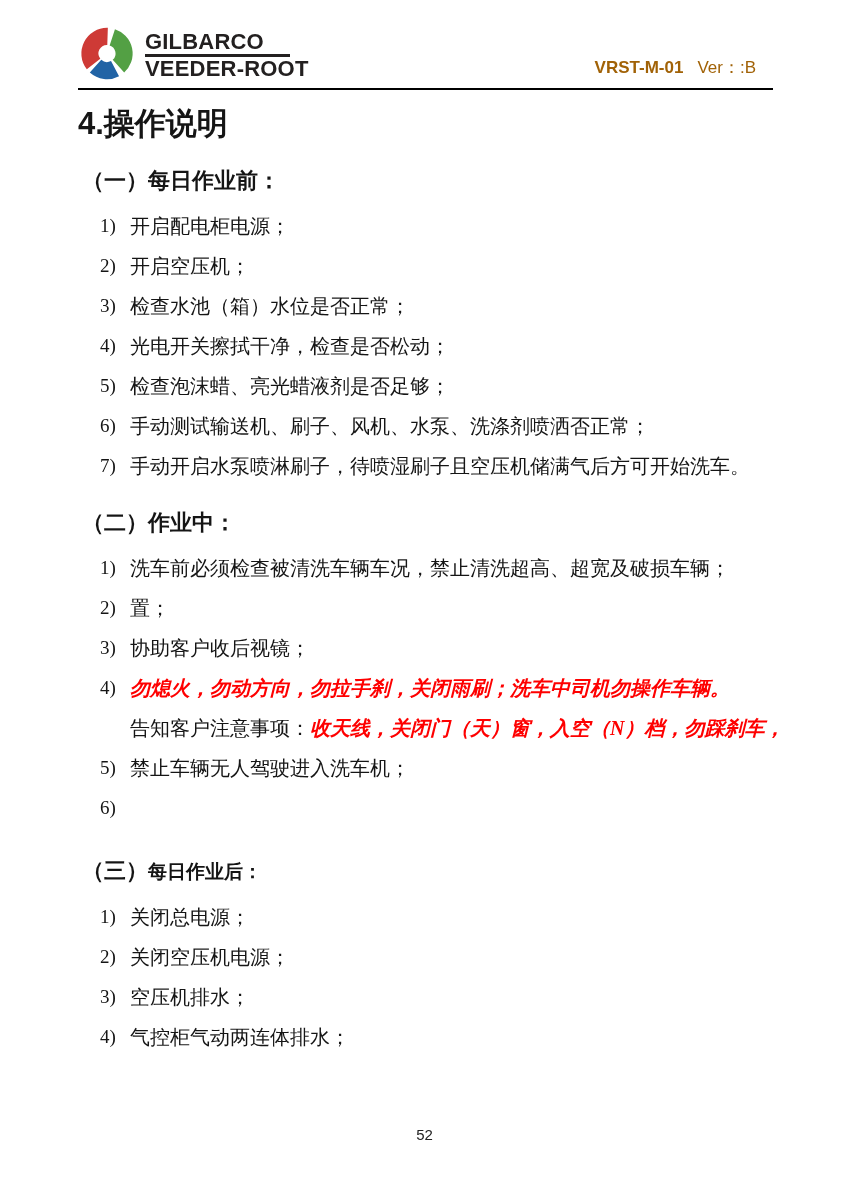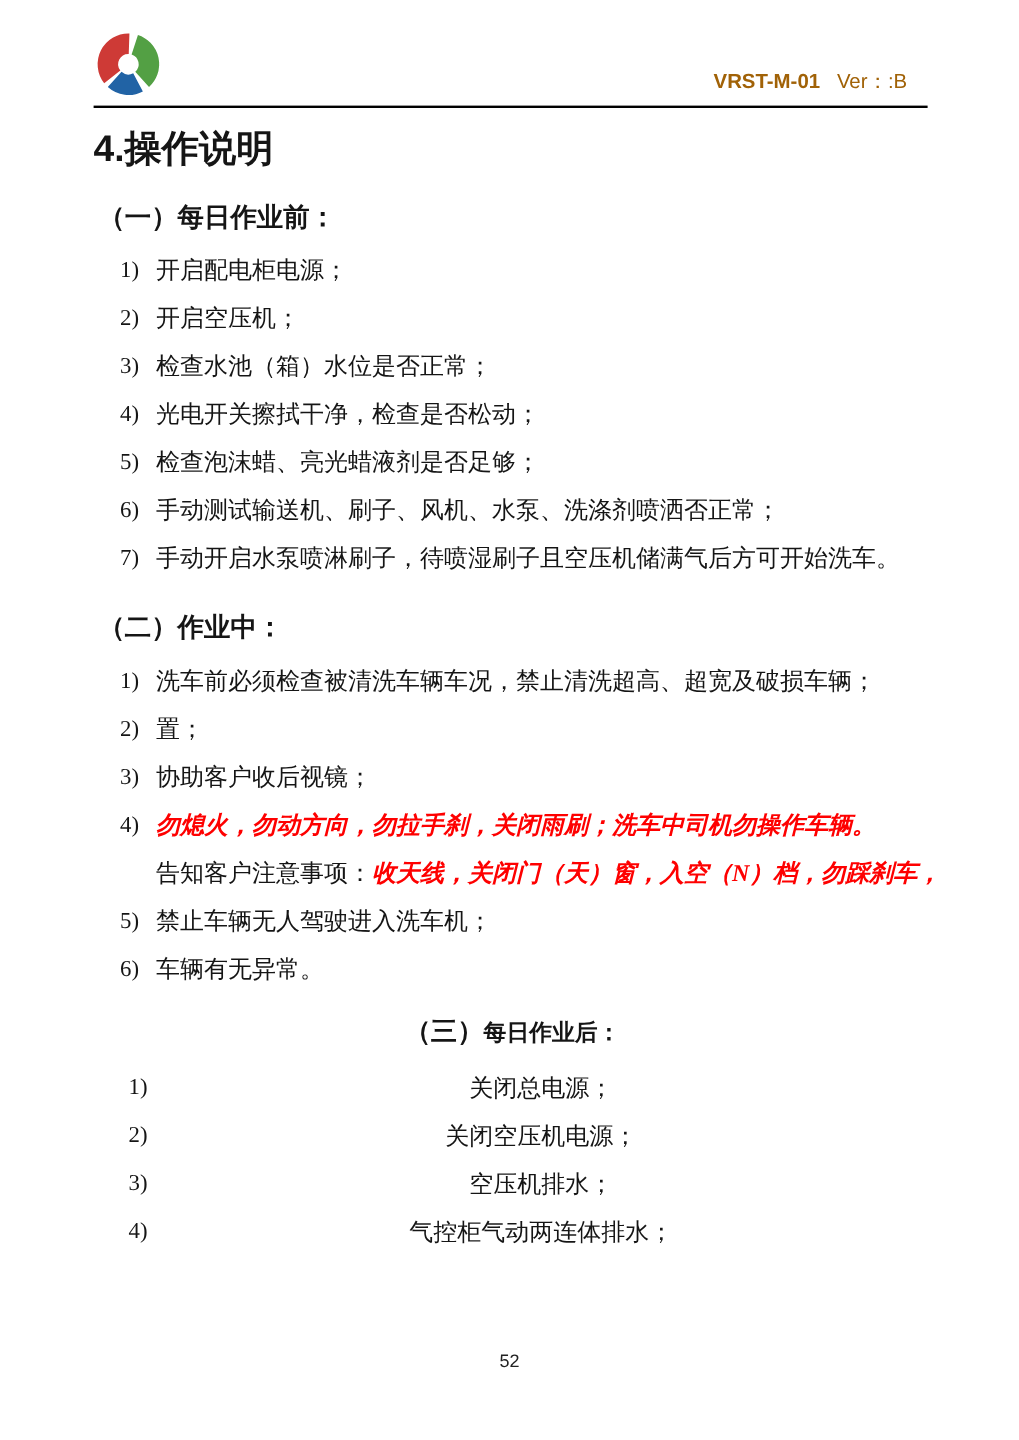--- a/index.html
+++ b/index.html
@@ -26,21 +26,21 @@
     font-size:17px; color:#a16207; white-space:nowrap;
   }
   .doc-code { font-weight:700; margin-right:14px; }
   .page-rule { position:absolute; top:88px; left:78px; right:76px; border-top:2px solid #000; }
   .content { position:absolute; top:100px; left:78px; right:77px; }
   .doc-title {
     font-family:"Liberation Sans","DejaVu Sans",sans-serif;
     font-size:31px; font-weight:700; line-height:40px; margin-top:4px;
   }
   .section { margin-top:22px; }
-  .section.compact { margin-top:17px;text-align:center; }
+  .section.compact { margin-top:28px; }
   .section-heading { font-size:22px; font-weight:700; line-height:30px; margin-left:4px; }
   .section.compact .section-heading .heading-text {
     font-size:19px; font-family:"Liberation Sans","DejaVu Sans",sans-serif;
   }
   .list { margin-top:10px; }
   .list-item { display:flex; padding-left:22px; font-size:20px; line-height:40px; }
   .item-number { flex:none; width:30px; font-size:19px; }
   .item-body { flex:1; min-width:0; }
   .item-line { white-space:nowrap; }
   .seg-red { color:#FE0000; font-weight:700; font-style:italic; }
@@ -54,20 +54,24 @@
 
 <div class="page">
 
   <div class="header">
     <div class="logo">
       <svg class="logo-mark" viewBox="0 0 100 100" aria-hidden="true">
         <path d="M 26.4 68.5 A 30 30 0 0 1 51 20" fill="none" stroke-width="30" stroke="#CE3A36"></path>
         <path d="M 59.3 21.5 A 30 30 0 0 1 70.1 72.3" fill="none" stroke-width="30" stroke="#53A044"></path>
         <path d="M 64.1 76.5 A 30 30 0 0 1 29.9 72.3" fill="none" stroke-width="30" stroke="#2163A5"></path>
       </svg>
+      <div class="logo-text">
+        <span class="logo-line1">GILBARCO</span>
+        <span class="logo-line2">VEEDER-ROOT</span>
+      </div>
     </div>
     <div class="doc-id">
       <span class="doc-code">VRST-M-01</span><span>Ver：:B</span>
     </div>
   </div>
 
   <div class="page-rule"></div>
 
   <div class="content">
     <div class="doc-title">4.操作说明</div>
@@ -149,21 +153,20 @@
             </div>
             <div class="list-item">
               <span class="item-number">5)</span>
               <div class="item-body">
                 <div class="item-line"><span class="seg-normal">禁止车辆无人驾驶进入洗车机；</span></div>
               </div>
             </div>
             <div class="list-item">
               <span class="item-number">6)</span>
               <div class="item-body">
-                <div class="item-line"><span class="seg-normal">车辆有无异常。</span></div>
               </div>
             </div>
           </div>
         </div>
         <div class="section compact">
           <div class="section-heading"><span class="heading-prefix">（三）</span><span class="heading-text">每日作业后：</span></div>
           <div class="list">
             <div class="list-item">
               <span class="item-number">1)</span>
               <div class="item-body">

